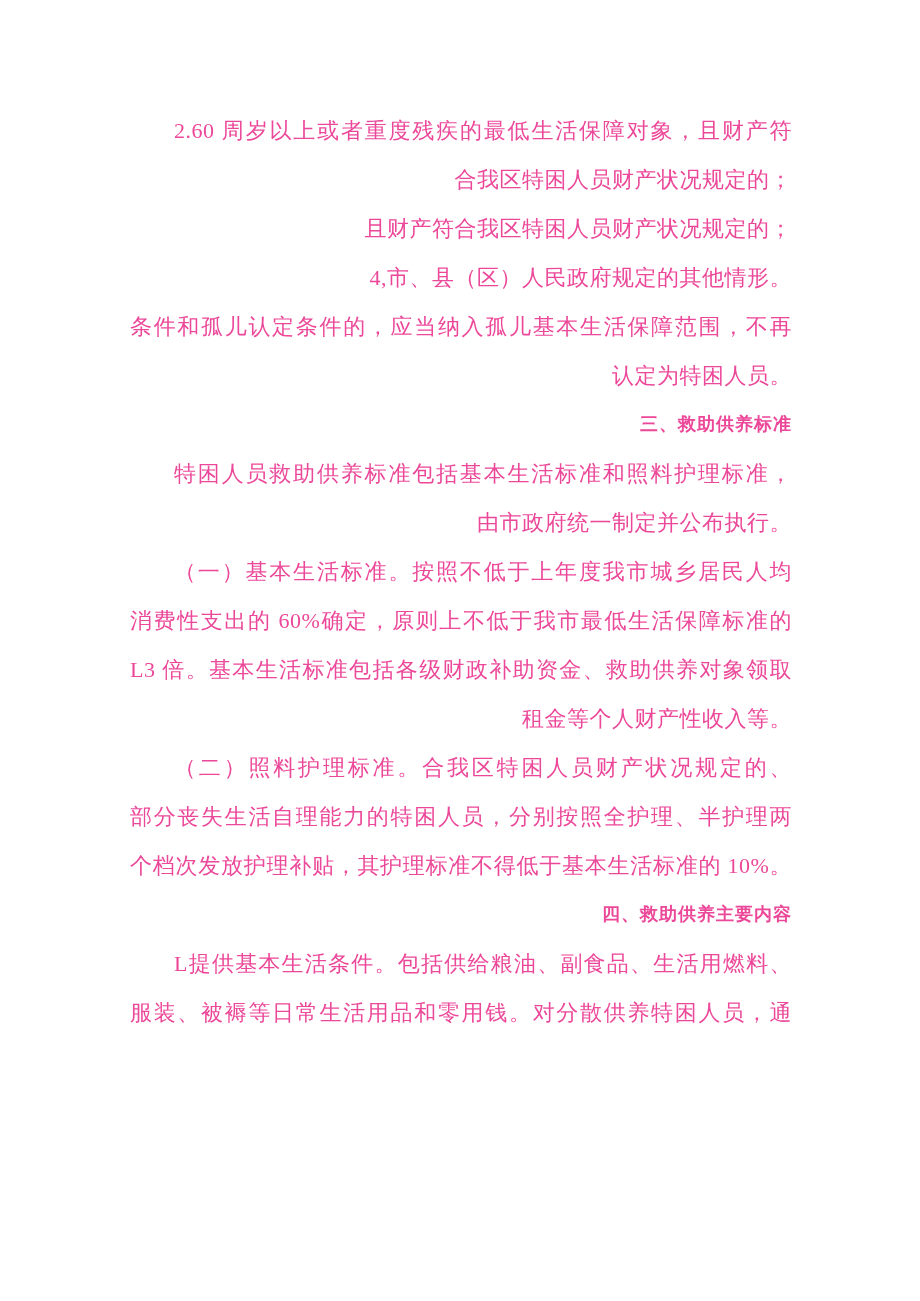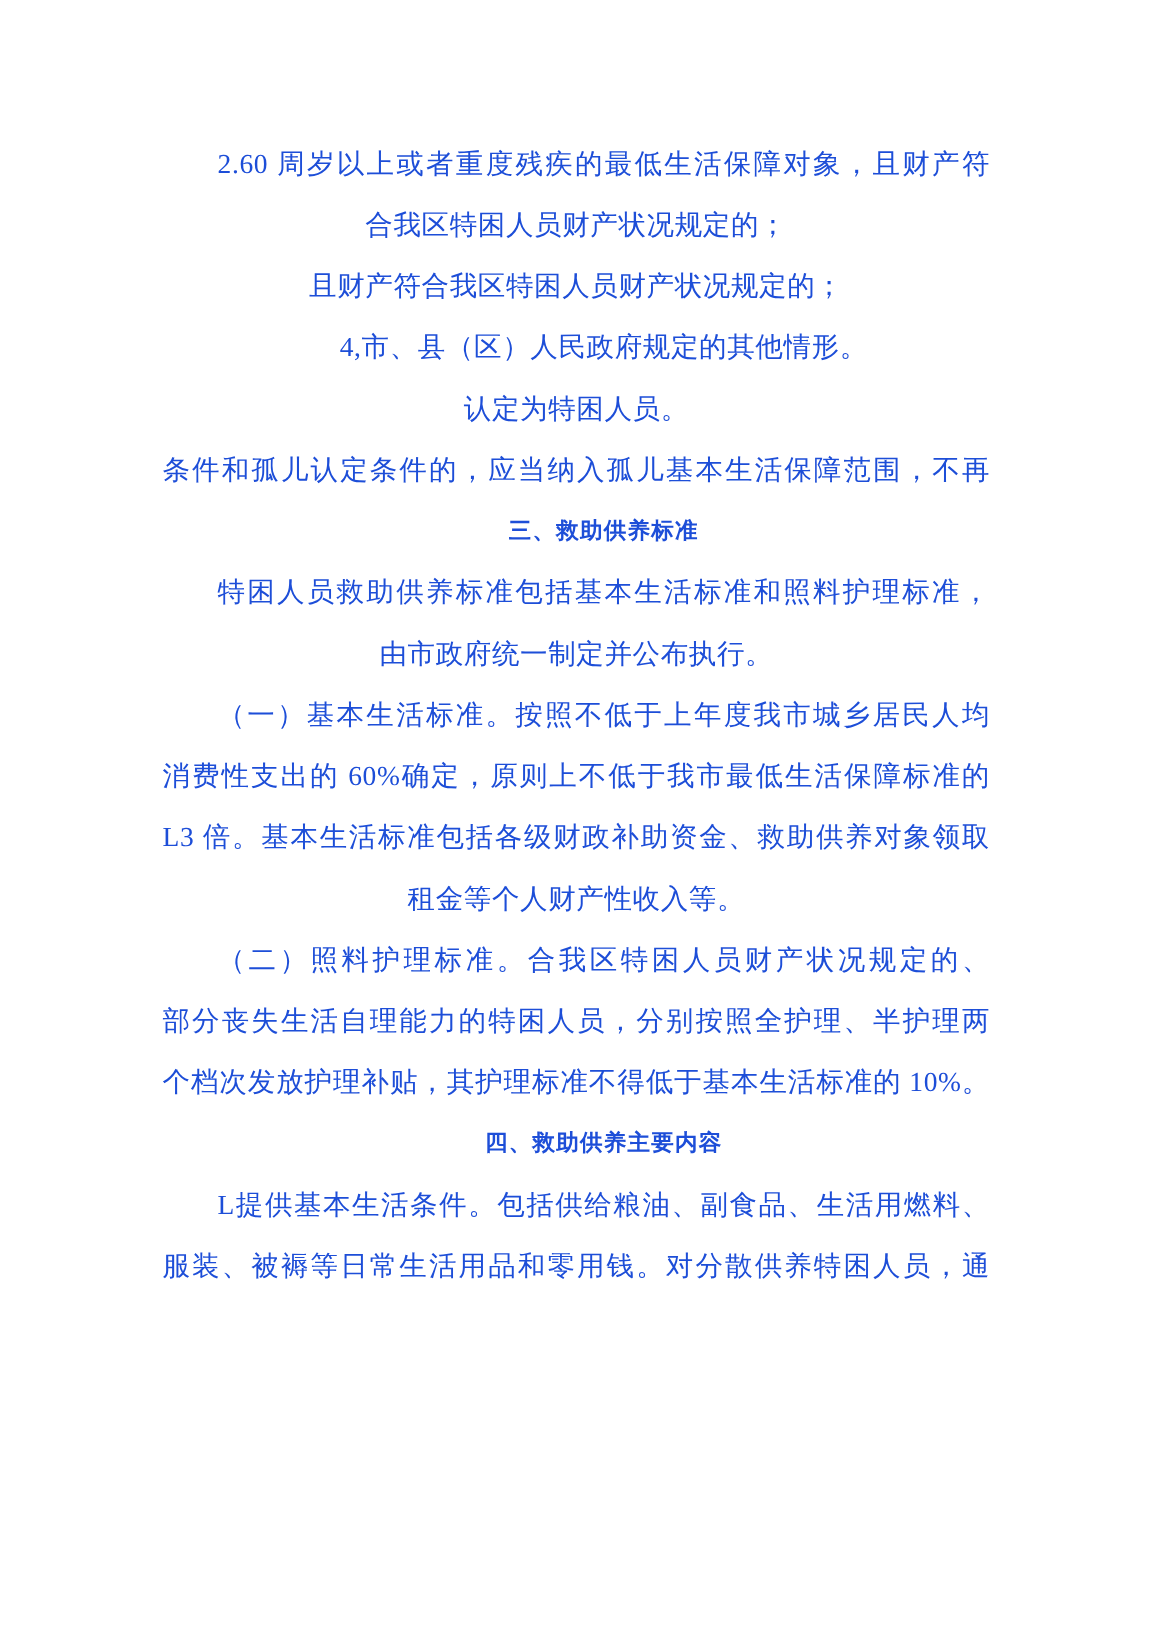--- a/index.html
+++ b/index.html
@@ -10,30 +10,30 @@
   .page {
     position: relative;
     width: 920px;
     height: 1301px;
     background: #ffffff;
     overflow: hidden;
     box-sizing: border-box;
     padding: 106px 128px 0 130px;
     font-family: "Liberation Serif", "DejaVu Serif", serif;
     font-size: 22px;
-    color: #1d4ed8;
+    color: #ec4899;
   }
   .doc-body {
     width: 662px;
   }
   .line {
     display: block;
     height: 49px;
     line-height: 49px;
-    text-align: center;
+    text-align: right;
     letter-spacing: 0.5px;
     overflow: hidden;
   }
   .line.fill {
     text-align: justify;
     text-align-last: justify;
     -moz-text-align-last: justify;
   }
   .line.indent {
     padding-left: 44px;
@@ -47,22 +47,22 @@
 </style>
 </head>
 <body>
 
 <div class="page">
   <div class="doc-body">
       <div class="line indent fill">2.60 周岁以上或者重度残疾的最低生活保障对象，且财产符</div>
       <div class="line">合我区特困人员财产状况规定的；</div>
       <div class="line">且财产符合我区特困人员财产状况规定的；</div>
       <div class="line indent">4,市、县（区）人民政府规定的其他情形。</div>
+      <div class="line fill">条件和孤儿认定条件的，应当纳入孤儿基本生活保障范围，不再</div>
       <div class="line">认定为特困人员。</div>
-      <div class="line fill">条件和孤儿认定条件的，应当纳入孤儿基本生活保障范围，不再</div>
       <div class="line heading indent">三、救助供养标准</div>
       <div class="line indent fill">特困人员救助供养标准包括基本生活标准和照料护理标准，</div>
       <div class="line">由市政府统一制定并公布执行。</div>
       <div class="line indent fill">（一）基本生活标准。按照不低于上年度我市城乡居民人均</div>
       <div class="line fill">消费性支出的 60%确定，原则上不低于我市最低生活保障标准的</div>
       <div class="line fill">L3 倍。基本生活标准包括各级财政补助资金、救助供养对象领取</div>
       <div class="line">租金等个人财产性收入等。</div>
       <div class="line indent fill">（二）照料护理标准。合我区特困人员财产状况规定的、</div>
       <div class="line fill">部分丧失生活自理能力的特困人员，分别按照全护理、半护理两</div>
       <div class="line fill">个档次发放护理补贴，其护理标准不得低于基本生活标准的 10%。</div>

